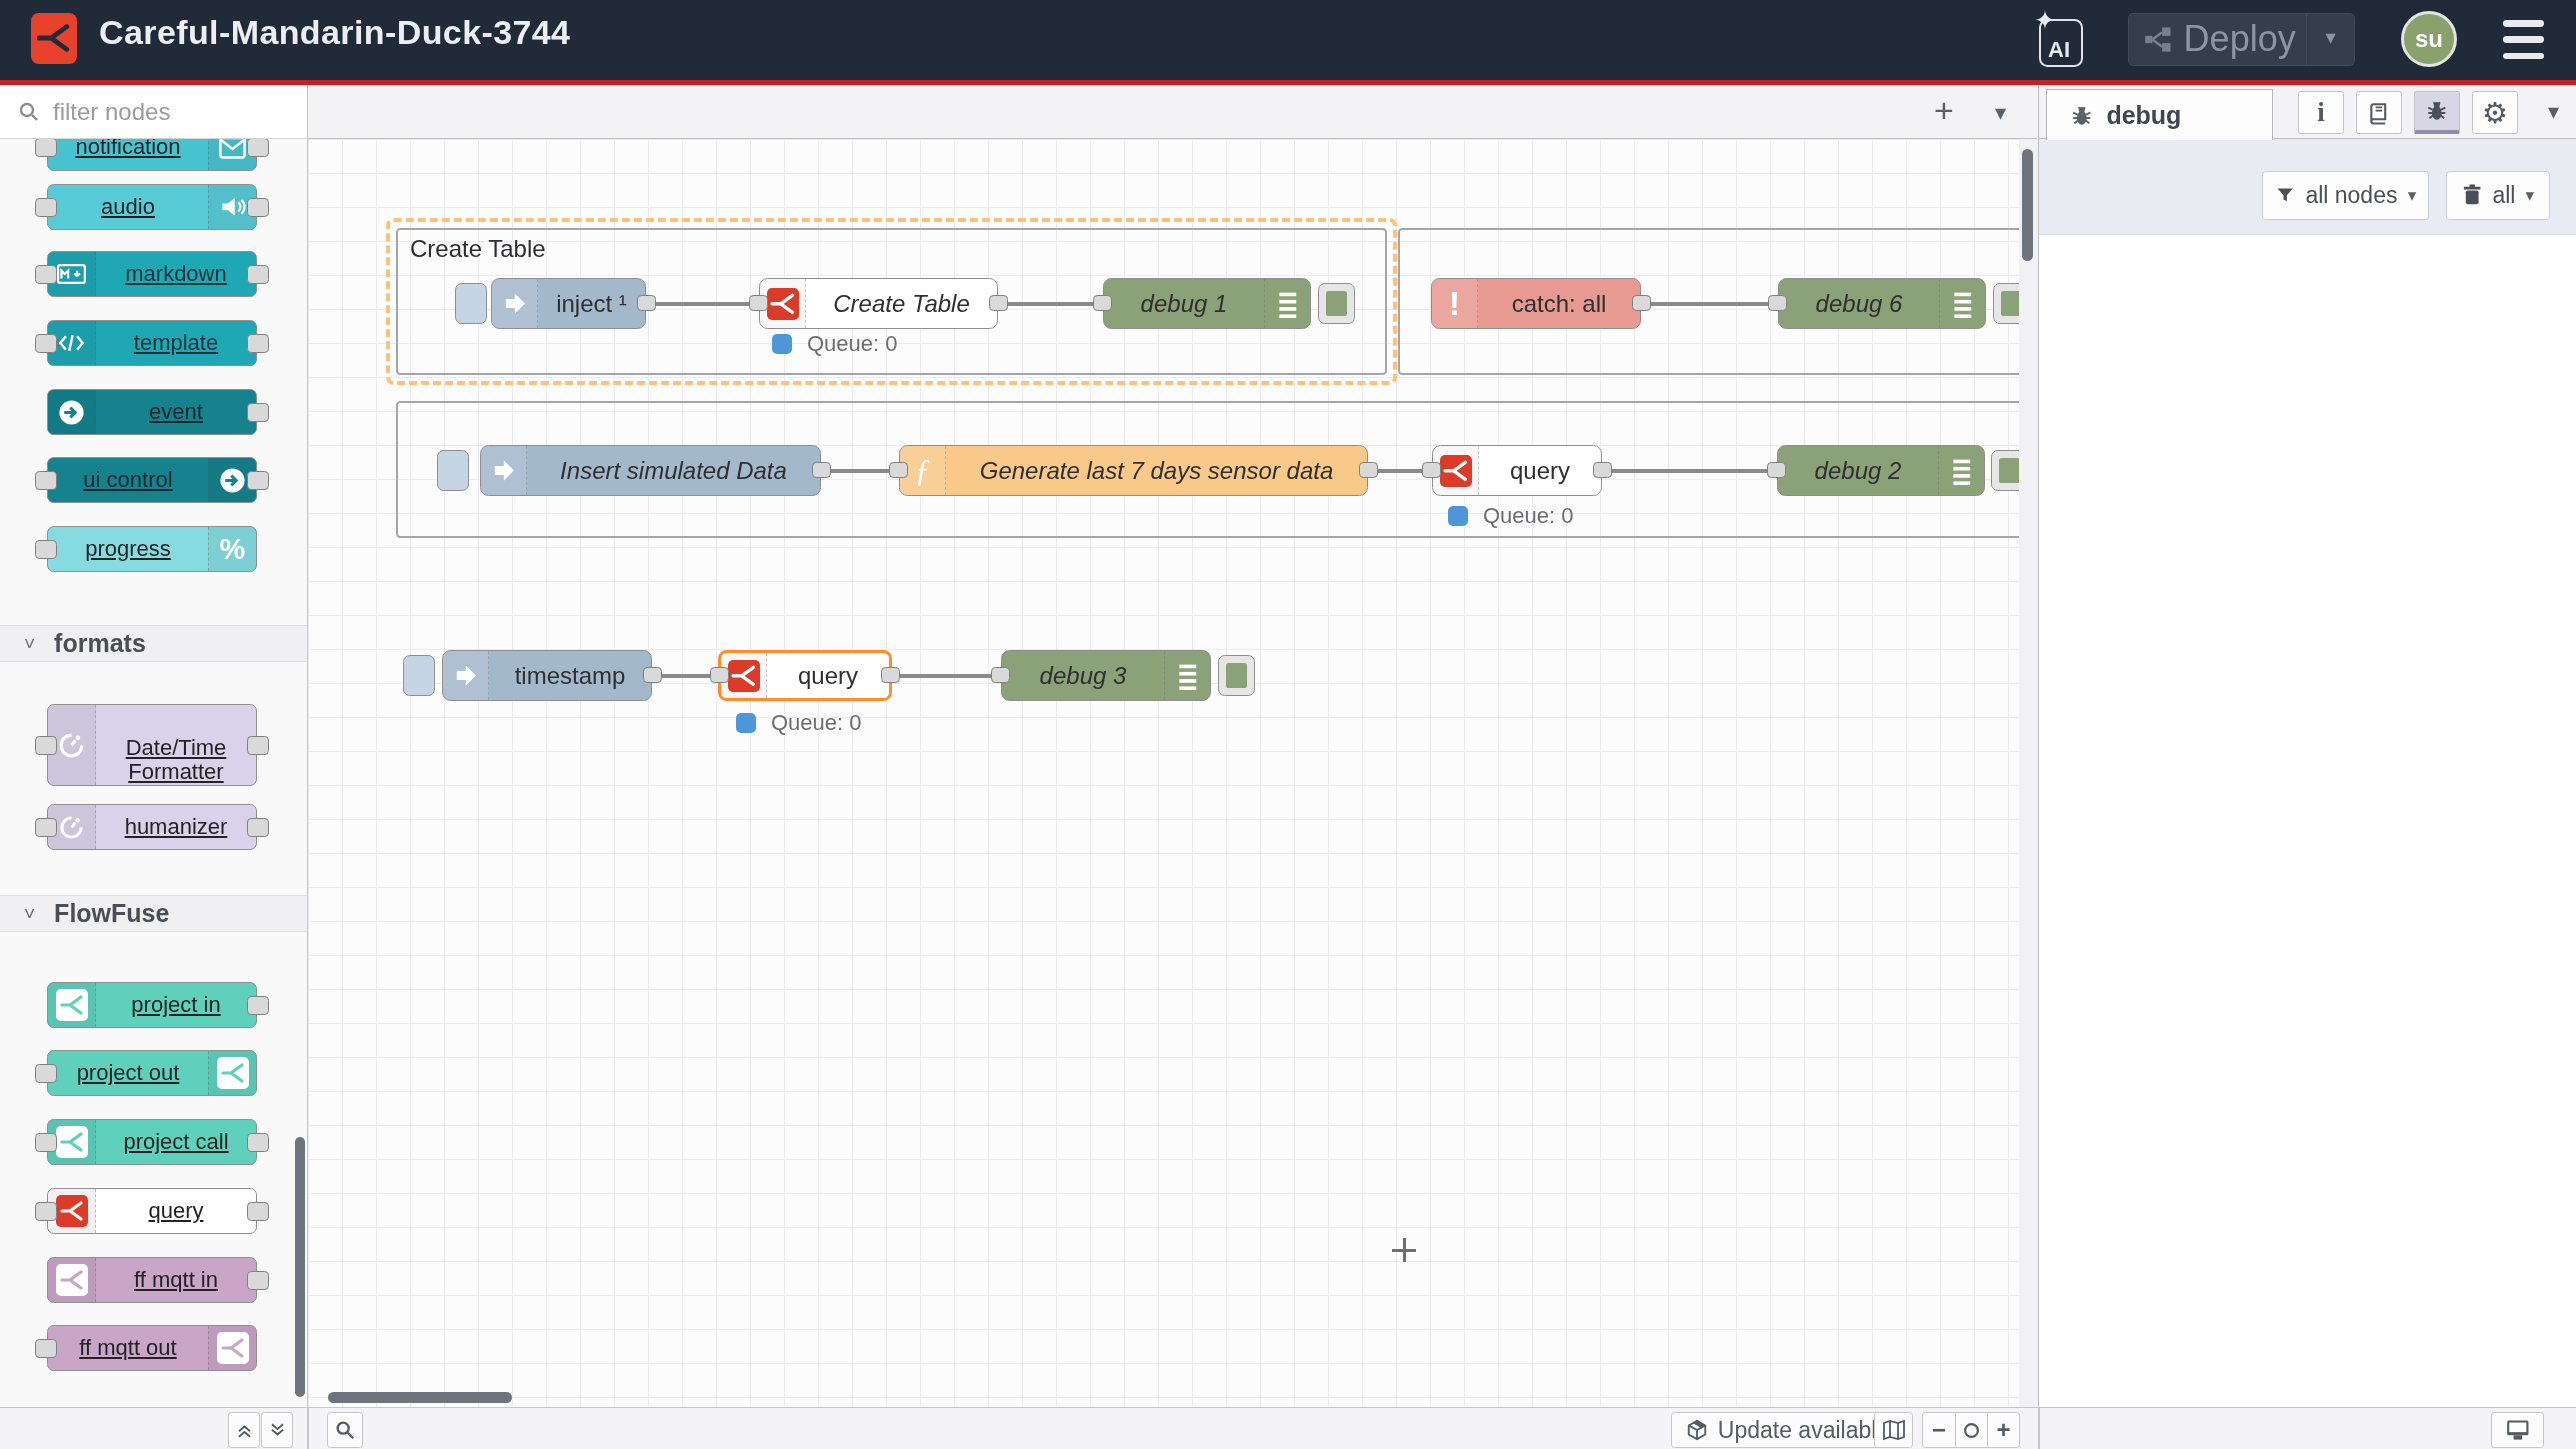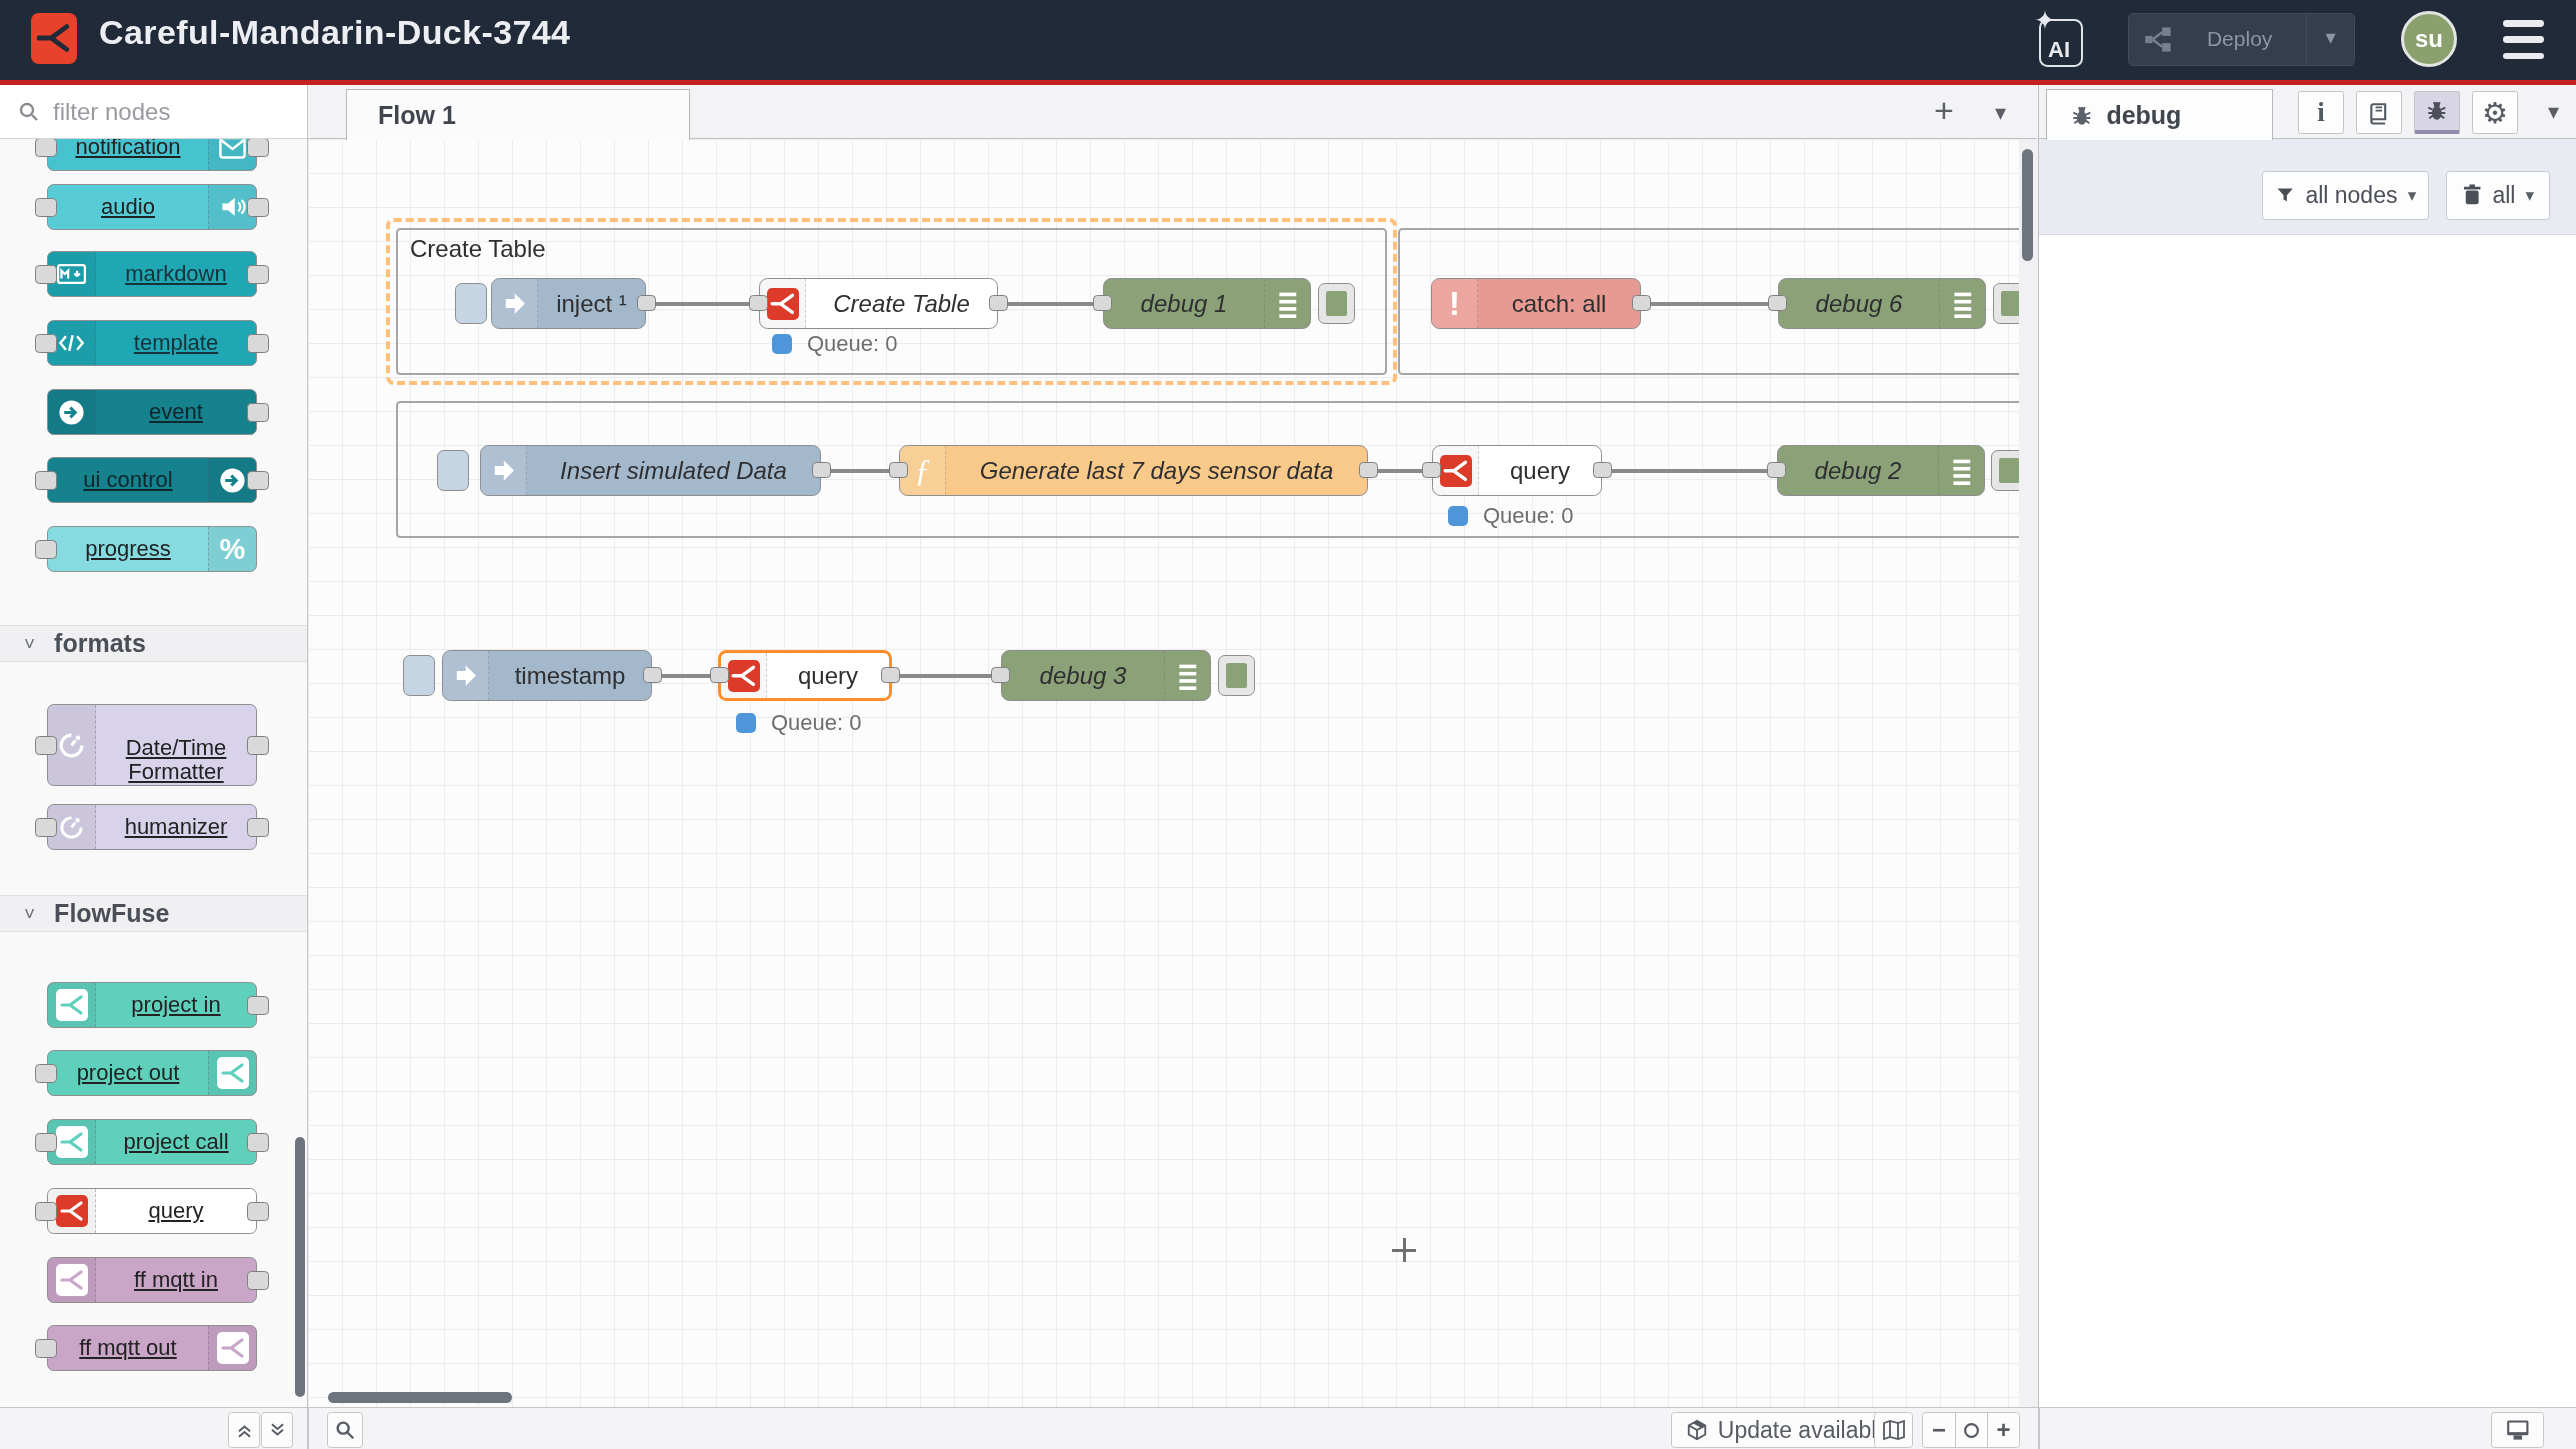--- a/index.html
+++ b/index.html
@@ -8,21 +8,21 @@
   
   #header { position:absolute; left:0; top:0; width:2576px; height:80px; background:#202a39; }
   #redline { position:absolute; left:0; top:80px; width:2576px; height:5.1px; background:#c32222; }
   #logo { position:absolute; left:31px; top:12.8px; width:46px; height:51px; background:#e8412c; border-radius:7.7px; display:flex; align-items:center; justify-content:center; }
   #app-title { position:absolute; left:99px; top:0; height:64px; display:flex; align-items:center; color:#eceef2; font-size:34px; font-weight:bold; letter-spacing:0.4px; }
   #ai-btn { position:absolute; left:2036px; top:10.2px; width:53px; height:60px; color:#e7e9ee; }
   #ai-box { position:absolute; left:3.4px; top:8.5px; width:44px; height:48px; border:2.6px solid #dfe2e8; border-radius:8.5px; }
   #ai-label { position:absolute; left:12px; top:27px; font-size:22px; font-weight:bold; }
   #ai-spark { position:absolute; left:-1.7px; top:-5.1px; font-size:25.6px; }
   #deploy-btn { position:absolute; left:2128px; top:12.8px; width:227px; height:53px; background:#353e4c; border:1.7px solid #424b59; border-radius:5.1px; display:flex; align-items:center; color:#8d95a4; }
-  #deploy-label { flex:1; text-align:center; font-size:21px; }
+  #deploy-label { flex:1; text-align:center; font-size:36px; }
   #deploy-caret { width:48px; text-align:center; font-size:20.4px; }
   #avatar { position:absolute; left:2401px; top:11px; width:56px; height:56px; border-radius:50%; background:#8aa06d; border:3.4px solid #e3e5e3; color:#fff; font-size:24px; font-weight:bold; display:flex; align-items:center; justify-content:center; }
   #hamburger { position:absolute; left:2503px; top:20.4px; width:41px; height:39px; display:flex; flex-direction:column; justify-content:space-between; }
   #hamburger div { height:6.8px; background:#e9ebef; border-radius:3.4px; }
 
   
   #palette { position:absolute; left:0; top:85px; width:308px; height:1322px; background:#f9f9fa; border-right:1.7px solid #c6c6c9; }
   #palette-search { position:absolute; left:0; top:0; width:307px; height:54px; background:#fff; border-bottom:1.7px solid #d4d4d7; display:flex; align-items:center; }
   #palette-search input { border:none; outline:none; font-size:24px; color:#555; width:230px; background:transparent; font-family:"Liberation Sans",sans-serif; }
   #palette-search input::placeholder { color:#9a9aa0; }
@@ -330,23 +330,20 @@
             </svg>
           </div>
       </div>
     </div>
 
     <div id="palette-vscroll"></div>
   </div>
 </div>
 
 <div id="tabbar">
-  <div id="flow-tab">
-      <span>Flow 1</span>
-    </div>
   <div id="tab-add">+</div>
   <div id="tab-menu">▾</div>
 </div>
 
 <div id="canvas">
 
   <div class="grp-sel" style="left:78px; top:79px; width:1011px; height:167px;"></div>
   <div class="grp" style="left:88px; top:89px; width:991px; height:147px;">
     <div class="grp-label">Create Table</div>
   </div>

